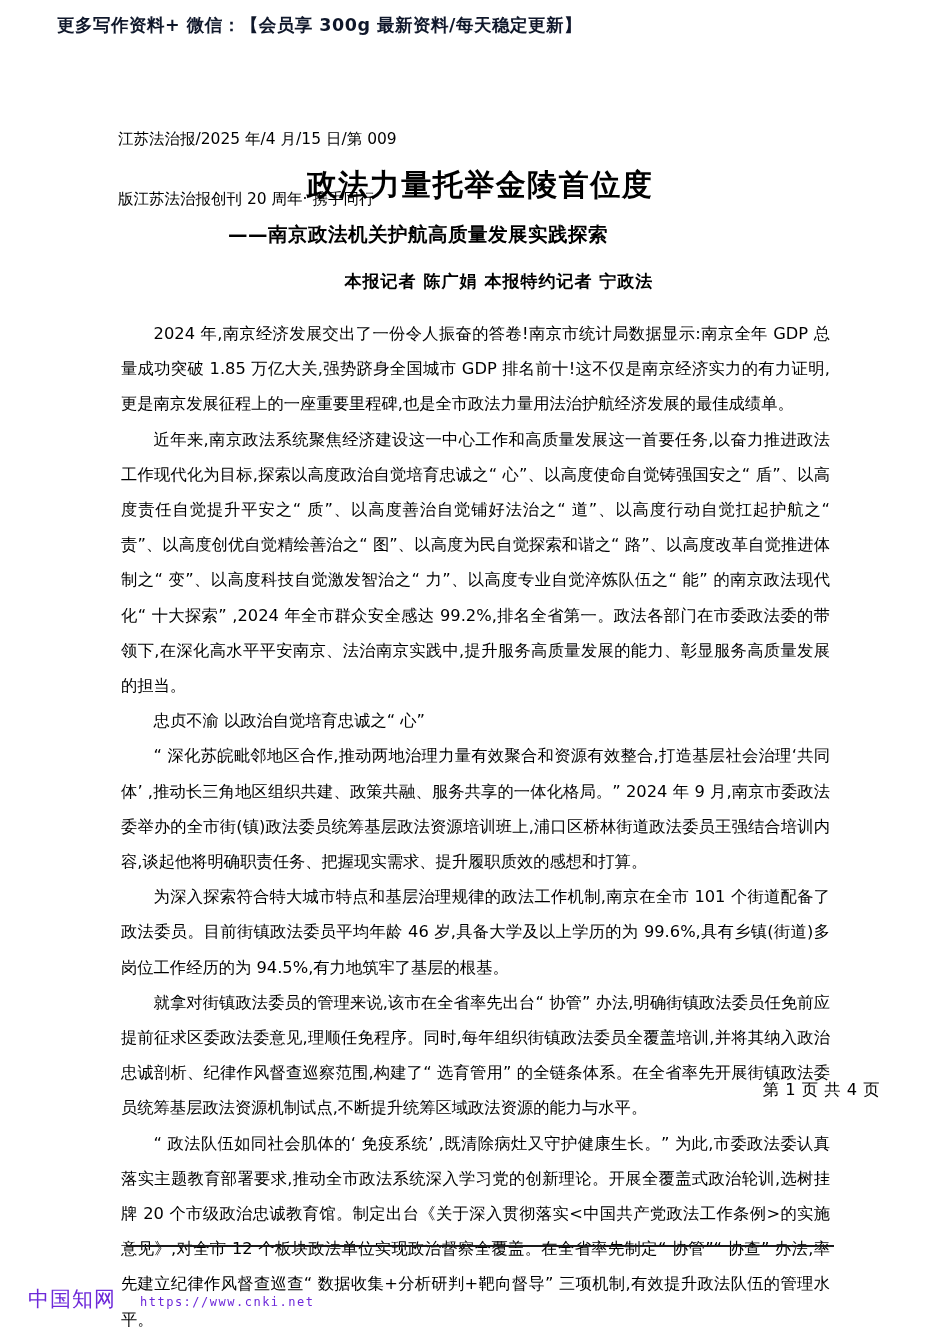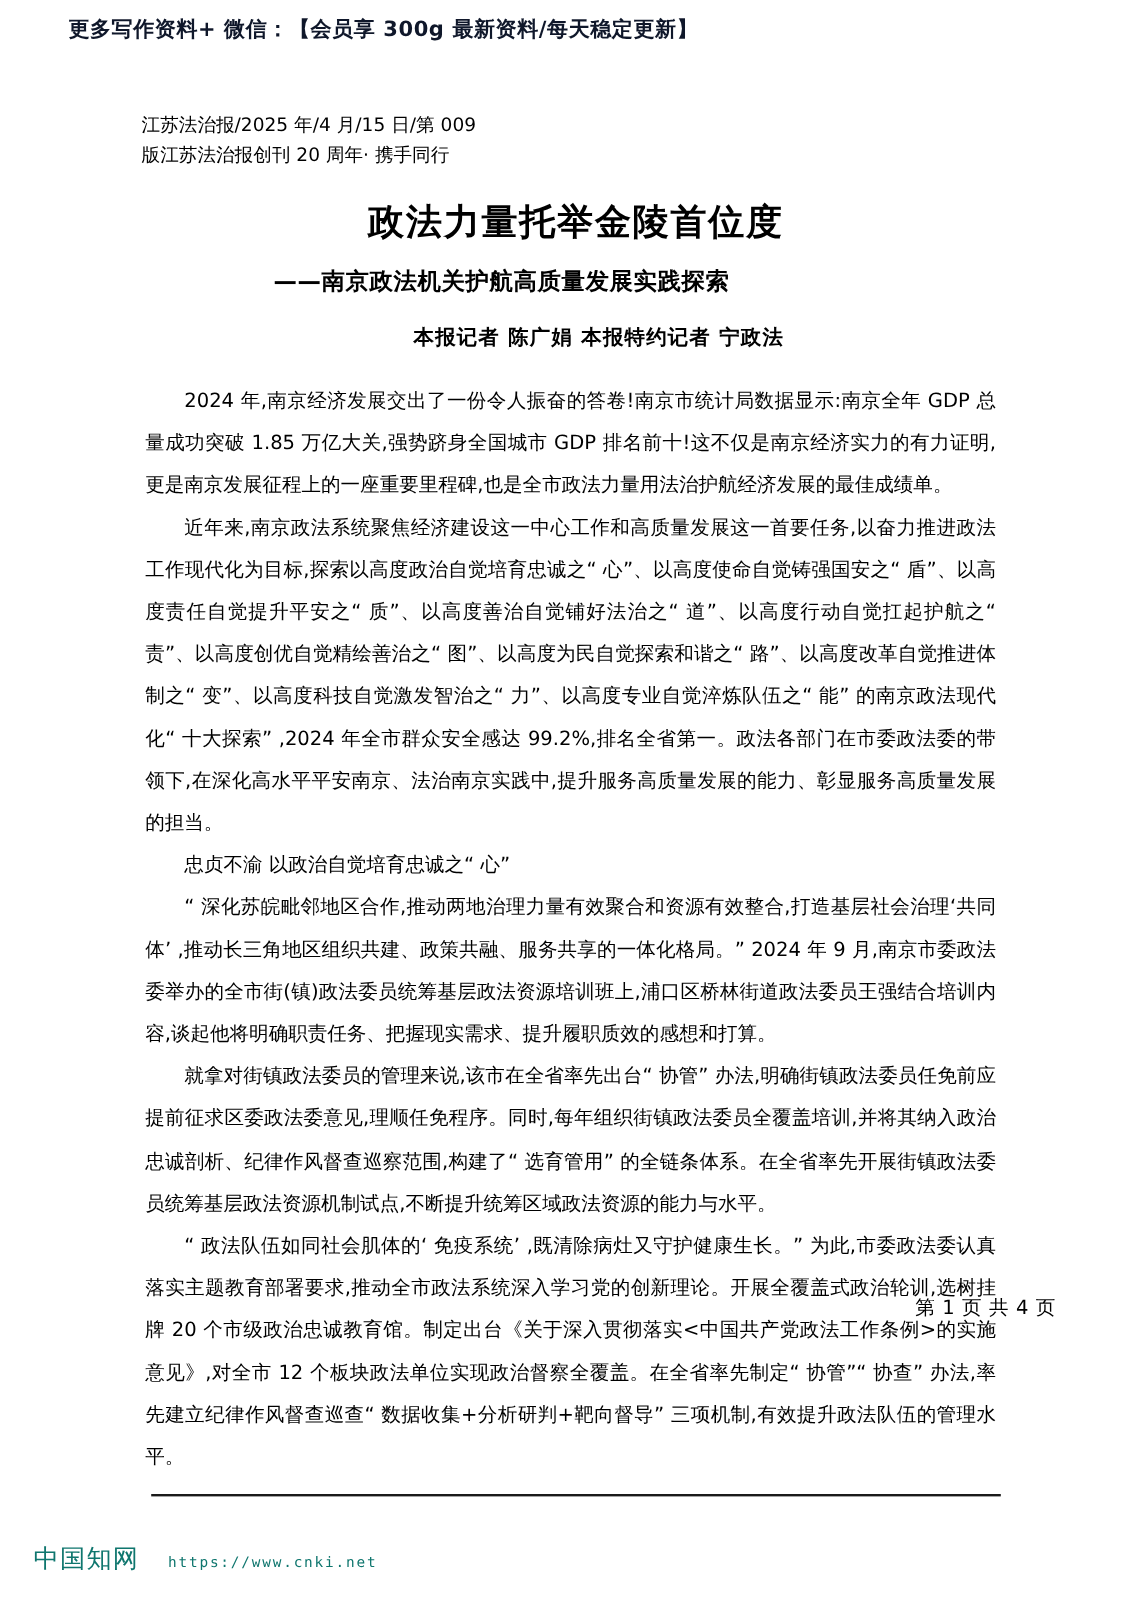--- a/index.html
+++ b/index.html
@@ -43,21 +43,21 @@
   .masthead {
     position: absolute;
     top: 92px;
     left: 118px;
     width: 700px;
     font-size: 15.5px;
     line-height: 1.62;
     color: #000;
     font-family: "DejaVu Sans", "Liberation Sans", sans-serif;
   }
-  .masthead div { white-space: nowrap; }
+  .masthead div { white-space: nowrap; margin-top: 35px; }
 
   .headline {
     position: absolute;
     top: 160px;
     left: 0;
     width: 950px;
     text-align: center;
     font-size: 30px;
     font-weight: bold;
     letter-spacing: 1.5px;
@@ -126,21 +126,21 @@
     height: 0;
     border-top: 2px solid #1a1a1a;
   }
   .cnki-watermark {
     position: absolute;
     top: 1285px;
     left: 28px;
     display: flex;
     align-items: baseline;
     gap: 24px;
-    color: #0f766e;
+    color: #6d28d9;
   }
   .cnki-name {
     font-size: 21px;
     font-family: "DejaVu Serif", "Liberation Serif", serif;
     letter-spacing: 1px;
   }
   .cnki-url {
     font-size: 12px;
     font-family: "DejaVu Sans Mono", "Liberation Mono", monospace;
     letter-spacing: 1.5px;
@@ -162,20 +162,21 @@
 
   <div class="subheadline">——南京政法机关护航高质量发展实践探索</div>
 
   <div class="byline">本报记者  陈广娟  本报特约记者  宁政法</div>
 
   <div class="article-body">
     <p>2024 年,南京经济发展交出了一份令人振奋的答卷!南京市统计局数据显示:南京全年 GDP 总量成功突破 1.85 万亿大关,强势跻身全国城市 GDP 排名前十!这不仅是南京经济实力的有力证明,更是南京发展征程上的一座重要里程碑,也是全市政法力量用法治护航经济发展的最佳成绩单。</p>
     <p>近年来,南京政法系统聚焦经济建设这一中心工作和高质量发展这一首要任务,以奋力推进政法工作现代化为目标,探索以高度政治自觉培育忠诚之“ 心”、以高度使命自觉铸强国安之“ 盾”、以高度责任自觉提升平安之“ 质”、以高度善治自觉铺好法治之“ 道”、以高度行动自觉扛起护航之“ 责”、以高度创优自觉精绘善治之“ 图”、以高度为民自觉探索和谐之“ 路”、以高度改革自觉推进体制之“ 变”、以高度科技自觉激发智治之“ 力”、以高度专业自觉淬炼队伍之“ 能” 的南京政法现代化“ 十大探索” ,2024 年全市群众安全感达 99.2%,排名全省第一。政法各部门在市委政法委的带领下,在深化高水平平安南京、法治南京实践中,提升服务高质量发展的能力、彰显服务高质量发展的担当。</p>
     <p>忠贞不渝 以政治自觉培育忠诚之“ 心”</p>
     <p>“ 深化苏皖毗邻地区合作,推动两地治理力量有效聚合和资源有效整合,打造基层社会治理‘共同体’ ,推动长三角地区组织共建、政策共融、服务共享的一体化格局。” 2024 年 9 月,南京市委政法委举办的全市街(镇)政法委员统筹基层政法资源培训班上,浦口区桥林街道政法委员王强结合培训内容,谈起他将明确职责任务、把握现实需求、提升履职质效的感想和打算。</p>
+    <p>为深入探索符合特大城市特点和基层治理规律的政法工作机制,南京在全市 101  个街道配备了政法委员。目前街镇政法委员平均年龄 46 岁,具备大学及以上学历的为 99.6%,具有乡镇(街道)多岗位工作经历的为 94.5%,有力地筑牢了基层的根基。</p>
     <p>就拿对街镇政法委员的管理来说,该市在全省率先出台“ 协管” 办法,明确街镇政法委员任免前应提前征求区委政法委意见,理顺任免程序。同时,每年组织街镇政法委员全覆盖培训,并将其纳入政治忠诚剖析、纪律作风督查巡察范围,构建了“ 选育管用” 的全链条体系。在全省率先开展街镇政法委员统筹基层政法资源机制试点,不断提升统筹区域政法资源的能力与水平。</p>
     <p>“ 政法队伍如同社会肌体的‘ 免疫系统’ ,既清除病灶又守护健康生长。” 为此,市委政法委认真落实主题教育部署要求,推动全市政法系统深入学习党的创新理论。开展全覆盖式政治轮训,选树挂牌 20 个市级政治忠诚教育馆。制定出台《关于深入贯彻落实&lt;中国共产党政法工作条例&gt;的实施意见》,对全市 12 个板块政法单位实现政治督察全覆盖。在全省率先制定“ 协管”“ 协查” 办法,率先建立纪律作风督查巡查“ 数据收集+分析研判+靶向督导” 三项机制,有效提升政法队伍的管理水平。</p>
 
   </div>
 
   <div class="page-number">第 1 页 共 4 页</div>
 
   <div class="bottom-rule"></div>
 
   <div class="cnki-watermark">

